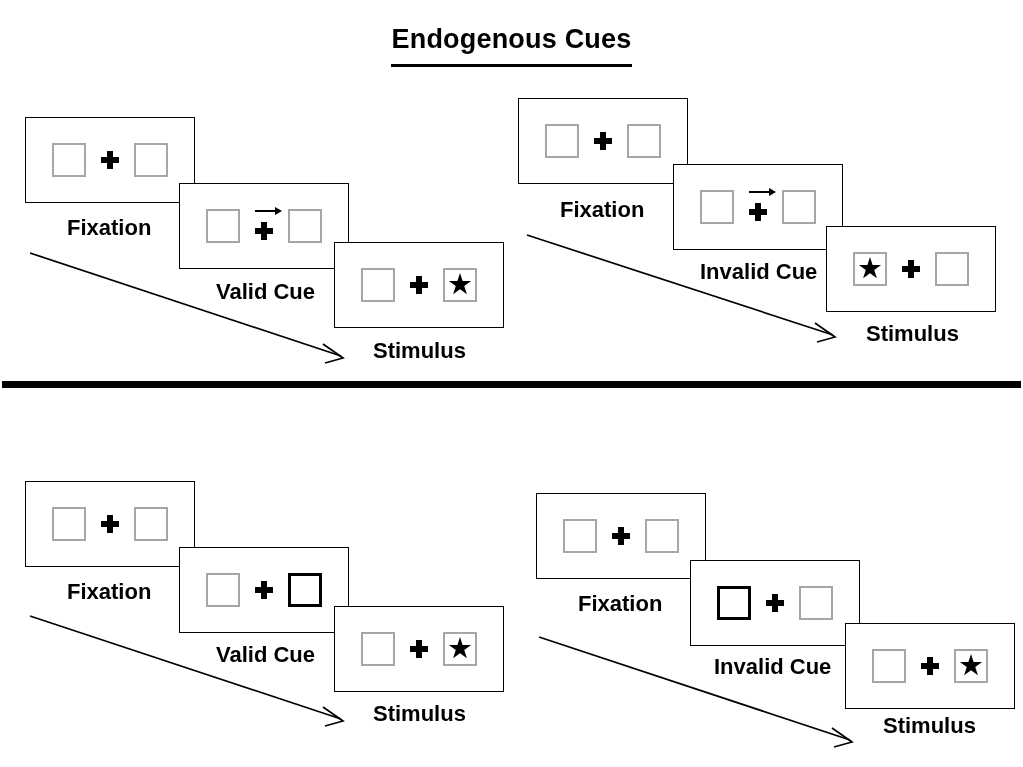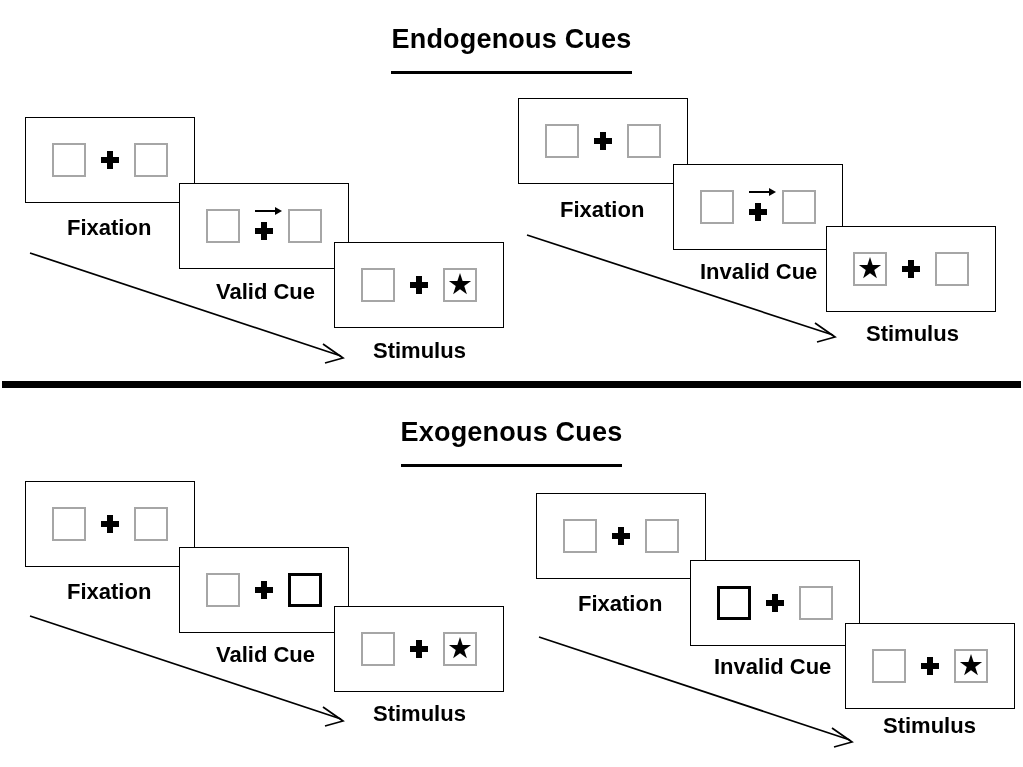--- a/index.html
+++ b/index.html
@@ -29,21 +29,21 @@
     position: absolute;
     width: 1023px;
     text-align: center;
     font-size: 27px;
     font-weight: bold;
     letter-spacing: 0.2px;
     color: #000;
   }
   .section-title .title-text {
     border-bottom: 3px solid #000;
-    padding-bottom: 16px;
+    padding-bottom: 9px;
     display: inline-block;
   }
   #title-endogenous { top: 24px; }
   #title-exogenous  { top: 417px; }
 
   
   .divider {
     position: absolute;
     left: 2px;
     width: 1019px;
@@ -262,23 +262,20 @@
         </div>
         <div class="plus"></div>
         <div class="stim-box right"></div>
       </div>
     </div>
     <div class="stage-label" style="left:866px; top:321px;">Stimulus</div>
   </div>
 
   <div class="divider"></div>
 
-  <div class="section-title" id="title-exogenous">
-    <span class="title-text">Exogenous Cues</span>
-  </div>
 
   <div class="sequence" style="left:0px; top:0px; width:520px; height:767px;">
 
     <svg class="timeline-arrow" style="left:25px; top:611px;" width="330" height="120" viewBox="0 0 330 120">
       <line x1="5" y1="5" x2="316" y2="108"></line>
       <polyline points="298,96 318,110 300,115"></polyline>
     </svg>
 
     <div class="panel" style="left:25px; top:481px;">
       <div class="panel-inner">

